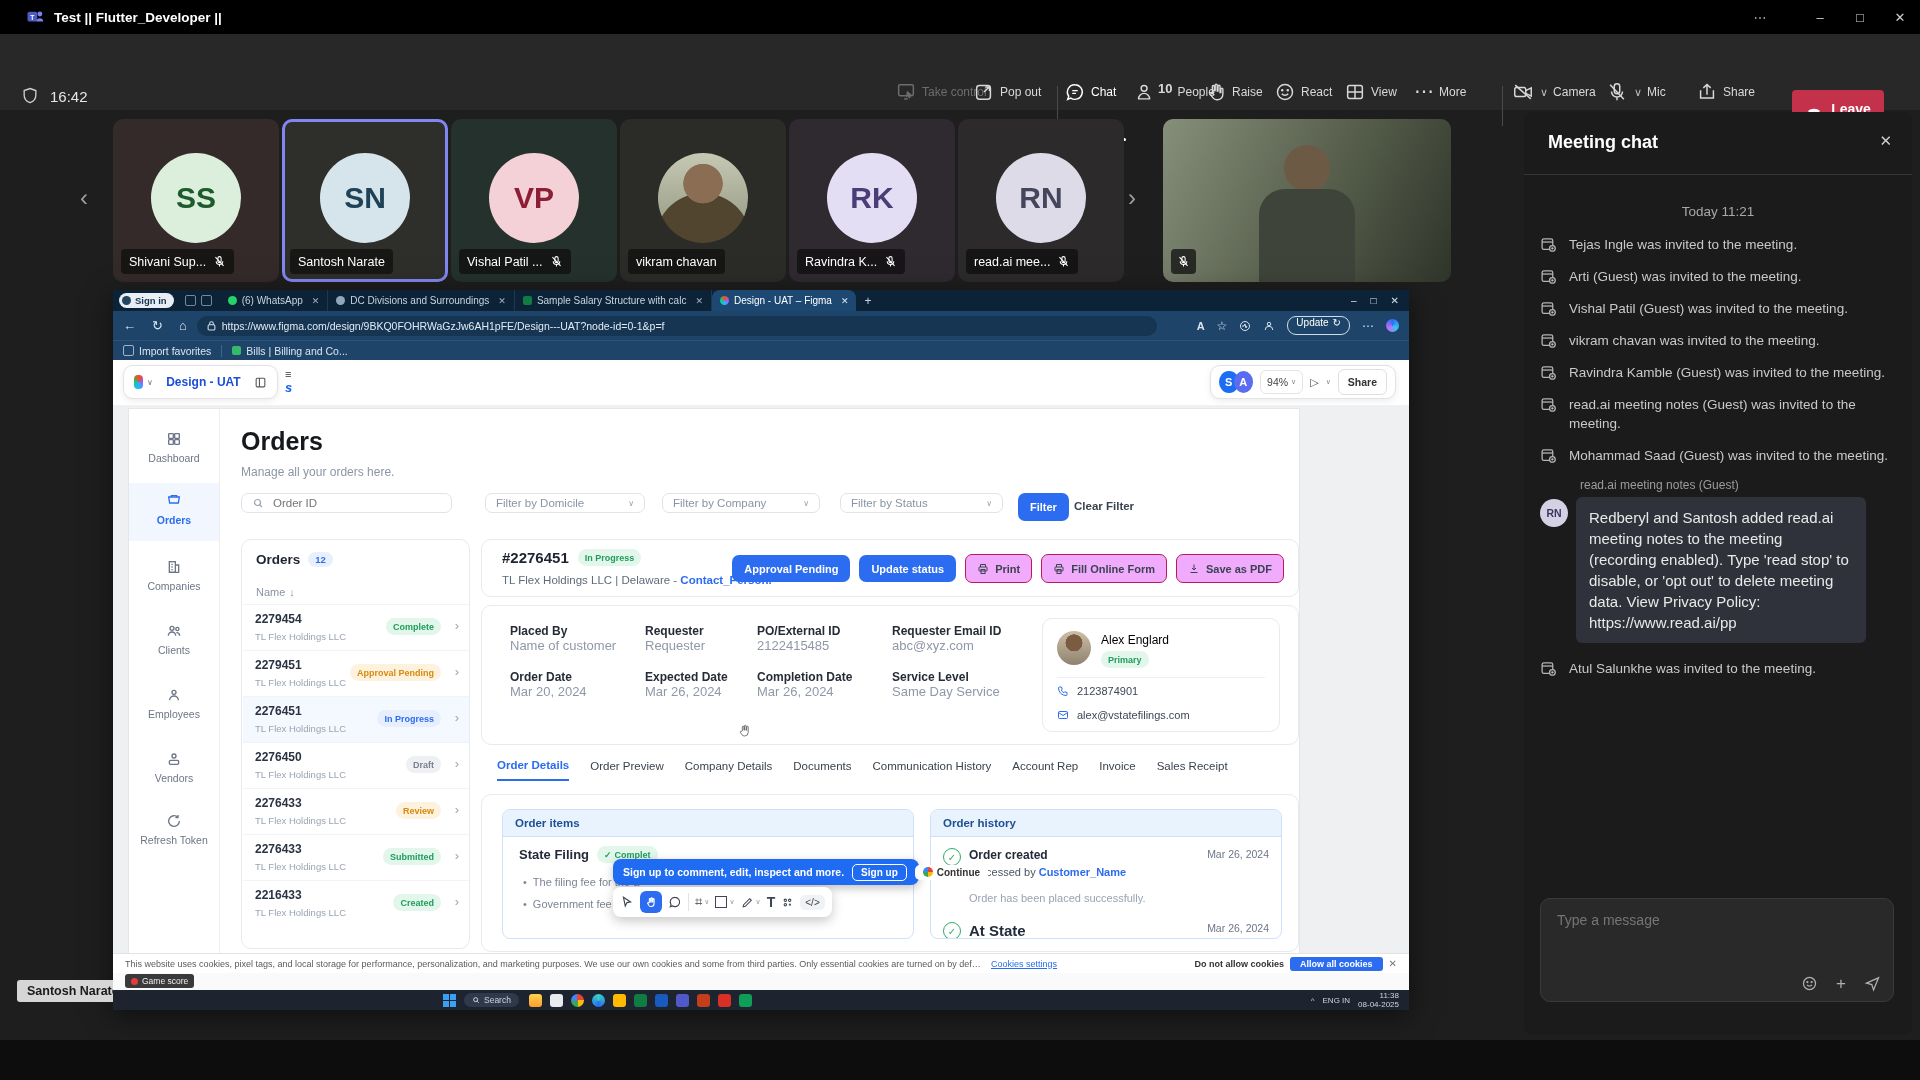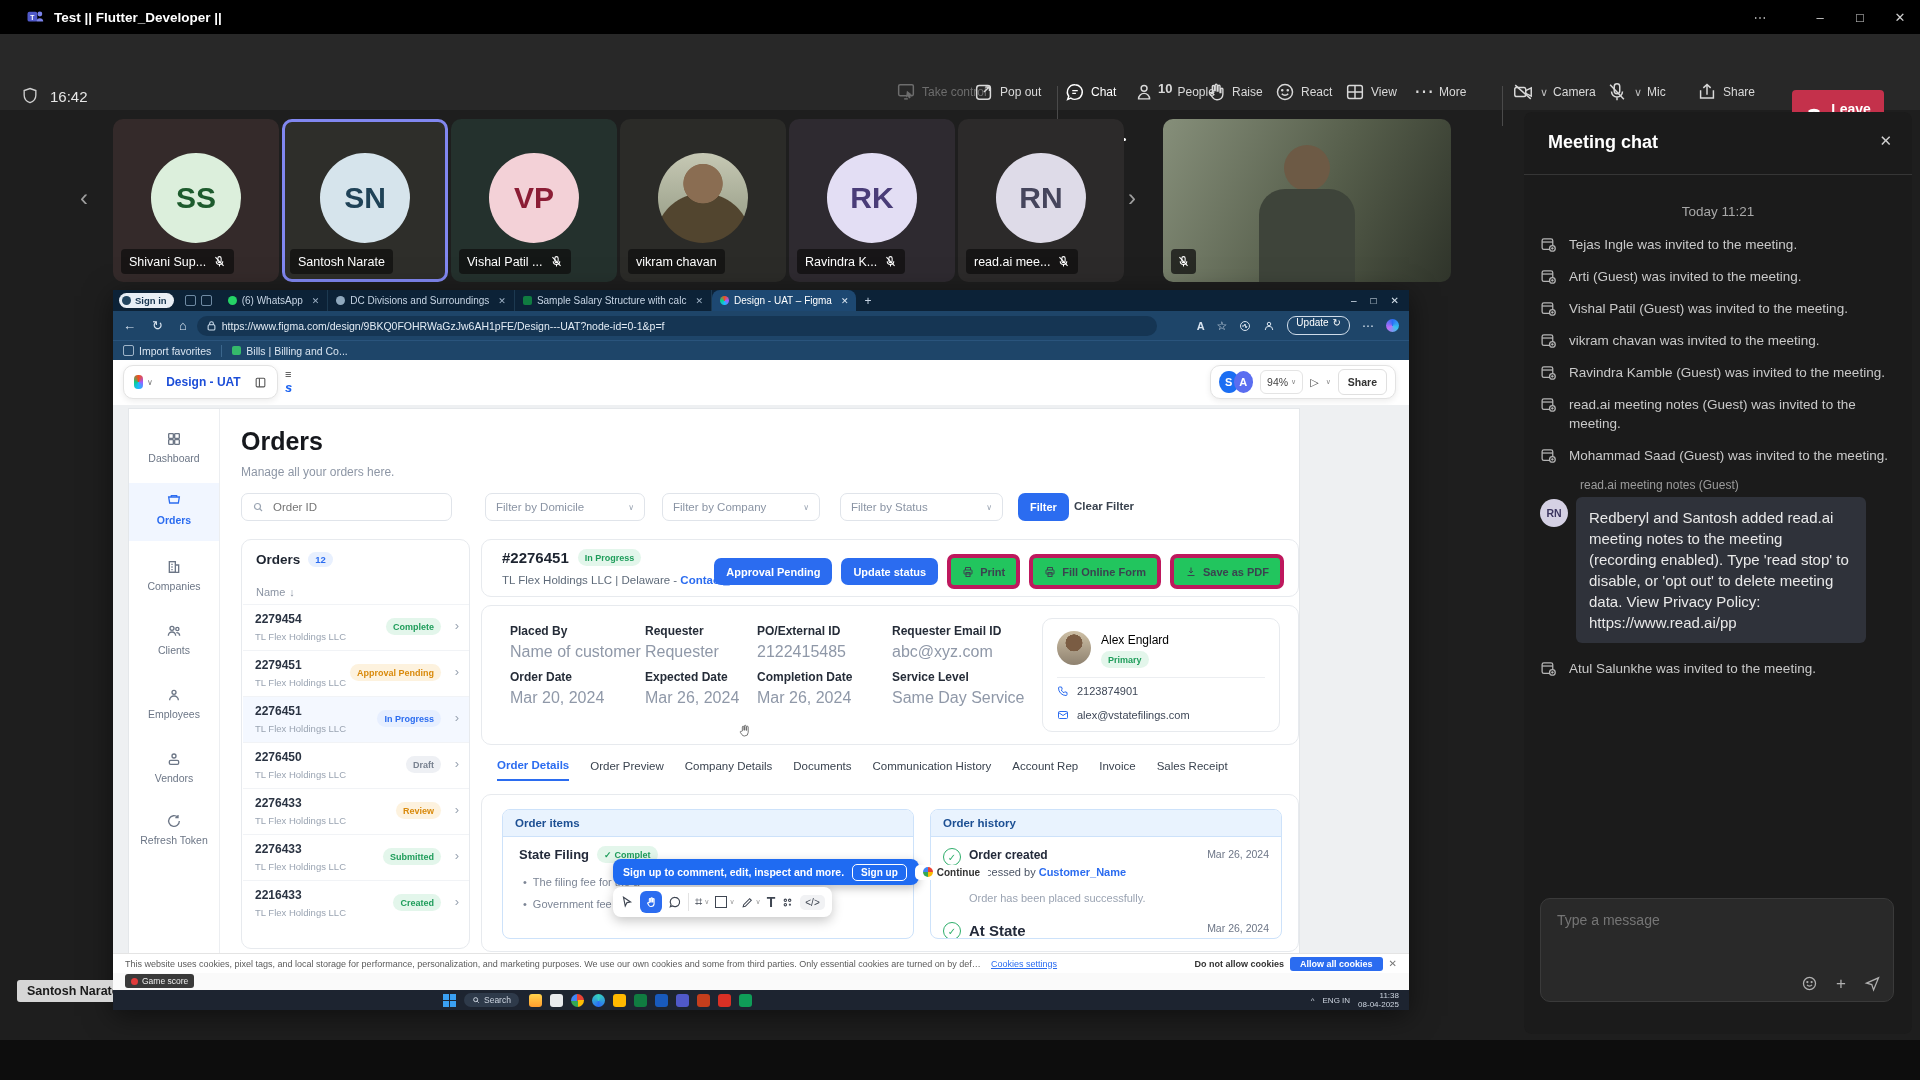--- a/index.html
+++ b/index.html
@@ -52,36 +52,36 @@
     box-shadow:0 2px 6px rgba(0,0,0,.08);height:34px;top:5px}
   .fg-canvas{position:absolute;left:0;top:115px;width:1296px;height:548px;background:#eef0f2}
   .avdot{width:22px;height:22px;border-radius:50%;display:flex;align-items:center;justify-content:center;color:#fff;font-size:11px;font-weight:700}
 
   
   #app{position:absolute;left:15px;top:118px;width:1170px;height:545px;background:#fff;border:1px solid #e4e7ea;overflow:hidden}
   .sb{position:absolute;left:0;top:0;width:90px;height:545px;border-right:1px solid #eceef1;background:#fff}
   .sb-band{position:absolute;left:0;top:74px;width:90px;height:58px;background:#f1f6ff}
   .sb-item{position:absolute;left:0;width:90px;display:flex;flex-direction:column;align-items:center;gap:5px;color:#6c7686;font-size:10.5px}
   .sb-item.active{color:#2b6cf0;font-weight:700}
-  .filter-pill{position:absolute;top:84px;height:28px;border:1px solid #e0e4ea;border-radius:7px;display:flex;align-items:center;
+  .filter-pill{position:absolute;top:84px;height:20px;border:1px solid #e0e4ea;border-radius:7px;display:flex;align-items:center;
     padding:0 10px;font-size:11.5px;color:#8a94a4;background:#fff;justify-content:space-between;box-sizing:border-box}
   .panel{background:#fff;border:1px solid #e7eaee;border-radius:10px;position:absolute;box-sizing:border-box}
   .chip{display:inline-flex;align-items:center;gap:3px;height:17px;padding:0 7px;border-radius:9px;font-size:9px;font-weight:700;white-space:nowrap}
   .c-green{background:#e3f6eb;color:#1f9d5b}.c-amber{background:#fdf2de;color:#d98a0c}
   .c-blue{background:#e7efff;color:#2b6cf0}.c-gray{background:#eef0f4;color:#78818f}
   .orow{position:absolute;left:1px;width:226px;height:46px;border-top:1px solid #f1f3f6}
   .orow.sel{background:#f4f8ff}
   .orow .id{position:absolute;left:12px;top:7px;font-size:12px;font-weight:700;color:#2a3342}
   .orow .co{position:absolute;left:12px;top:26px;font-size:9.5px;color:#9aa4b2}
   .orow .chip{position:absolute;right:28px;top:13px}
   .orow .chev{position:absolute;right:10px;top:13px;color:#9aa4b2;font-size:13px}
   .btn-blue{height:27px;background:#2b6cf0;color:#fff;border-radius:7px;display:inline-flex;align-items:center;padding:0 12px;font-size:11px;font-weight:700;white-space:nowrap}
-  .btn-ghost{height:27px;background:#22c55e;color:#3a434f;border:4px solid #be185d;border-radius:7px;display:inline-flex;align-items:center;gap:6px;padding:0 11px;font-size:11px;font-weight:600;white-space:nowrap}
+  .btn-ghost{height:27px;background:#f0abfc;color:#3a434f;border:1px solid #be185d;border-radius:7px;display:inline-flex;align-items:center;gap:6px;padding:0 11px;font-size:11px;font-weight:600;white-space:nowrap}
   .f-label{font-size:12px;font-weight:700;color:#252c38;white-space:nowrap}
-  .f-value{font-size:16px;color:#8f98a8;margin-top:5px;white-space:nowrap}
+  .f-value{font-size:13px;color:#8f98a8;white-space:nowrap}
   .dtab{font-size:11.5px;color:#3a434f;white-space:nowrap;padding-bottom:8px}
   .dtab.active{color:#2b6cf0;font-weight:700;border-bottom:2.5px solid #2b6cf0}
   .bluepanel{border:1px solid #cde2fa;border-radius:8px;position:absolute;background:#fff;overflow:hidden;box-sizing:border-box}
   .bluepanel .hd{height:26px;background:#e9f3fe;display:flex;align-items:center;padding:0 12px;font-size:11.5px;font-weight:700;color:#1c4f93;border-bottom:1px solid #cde2fa}
   .okcirc{width:16px;height:16px;border-radius:50%;border:1.6px solid #2fae6b;color:#2fae6b;display:flex;align-items:center;justify-content:center;font-size:10px}
   .ov-bar{position:absolute;background:#1f6bf2;border-radius:8px;display:flex;align-items:center;gap:8px;padding:0 10px;height:26px;color:#fff;
     font-size:10.5px;font-weight:700;box-shadow:0 3px 10px rgba(0,0,0,.25);white-space:nowrap;z-index:5}
   .ov-tools{position:absolute;background:#fff;border-radius:8px;box-shadow:0 4px 12px rgba(0,0,0,.22);display:flex;align-items:center;height:30px;padding:0 7px;gap:6px;color:#3f4652;z-index:5;font-size:12px}
   .cookie{position:absolute;left:0;top:663px;width:1296px;height:20px;background:#fff;border-top:1px solid #e4e4e4;display:flex;align-items:center;font-size:9px;color:#5b5b5b;z-index:6;box-sizing:border-box;padding:0 12px;gap:6px}
   .shtb{position:absolute;left:0;top:700px;width:1296px;height:20px;background:#1d2430;display:flex;align-items:center;color:#cdd5e0;z-index:6}

